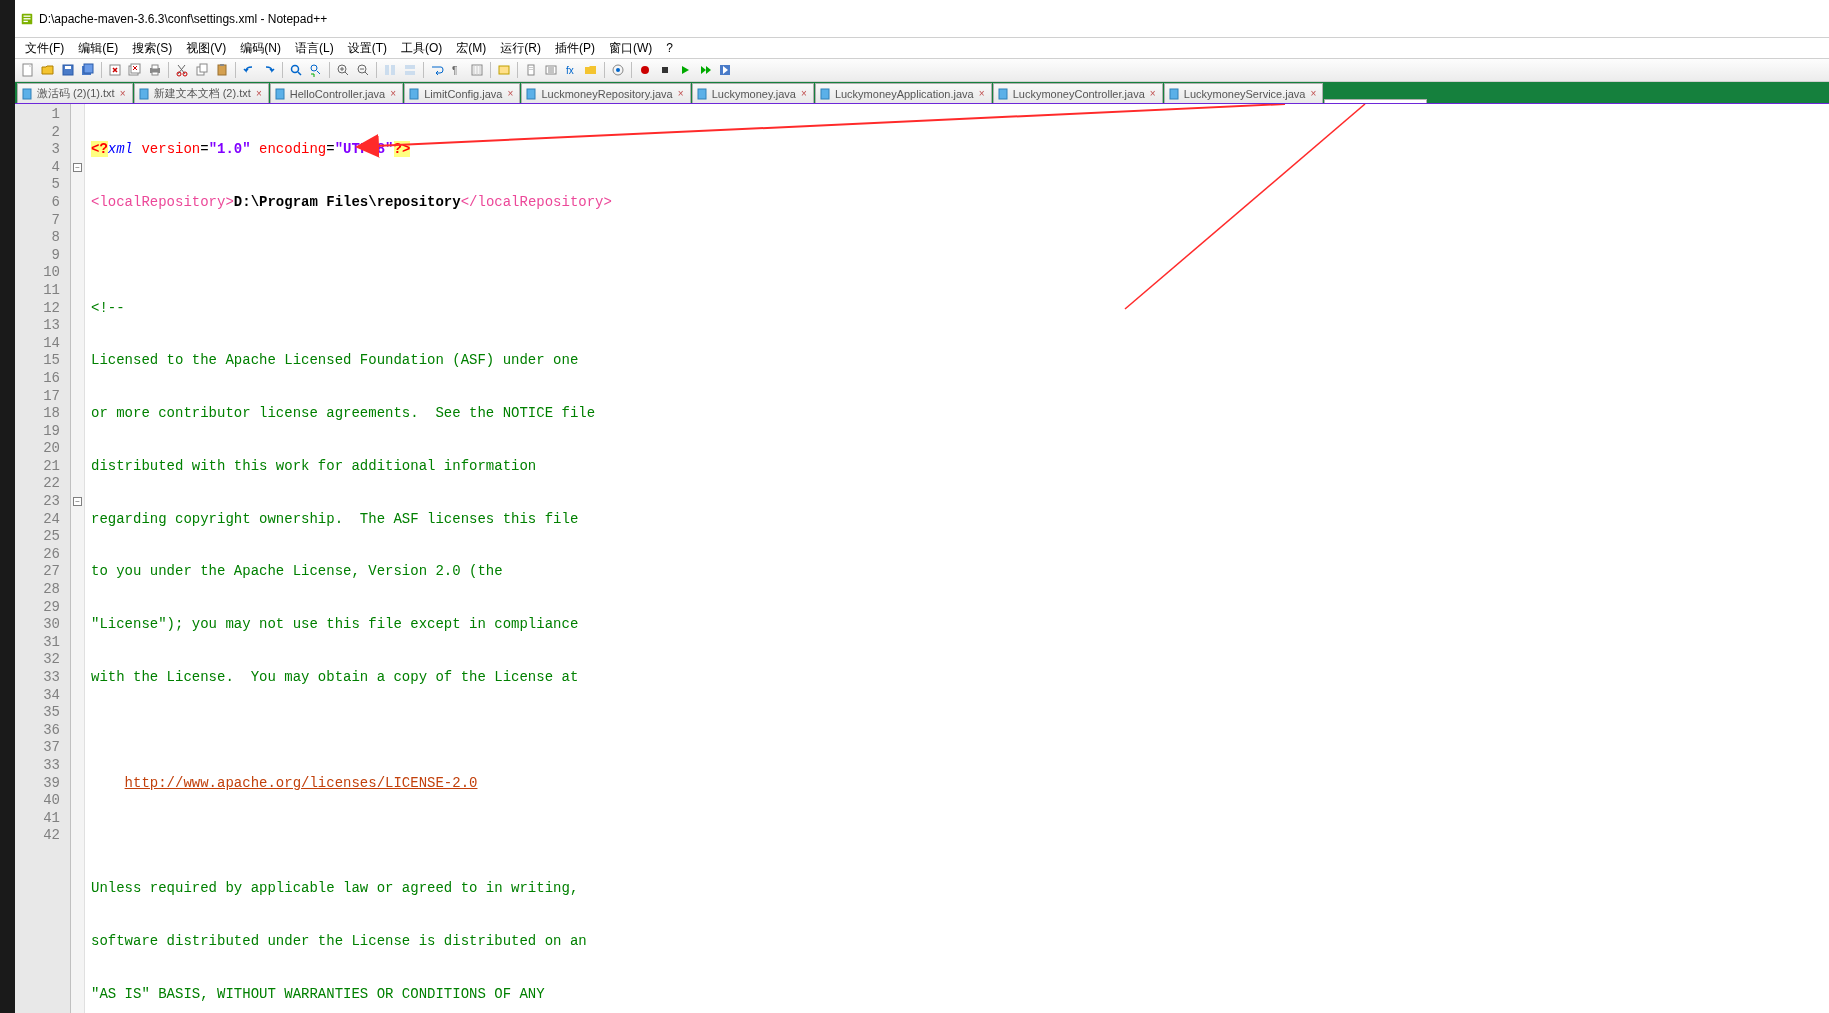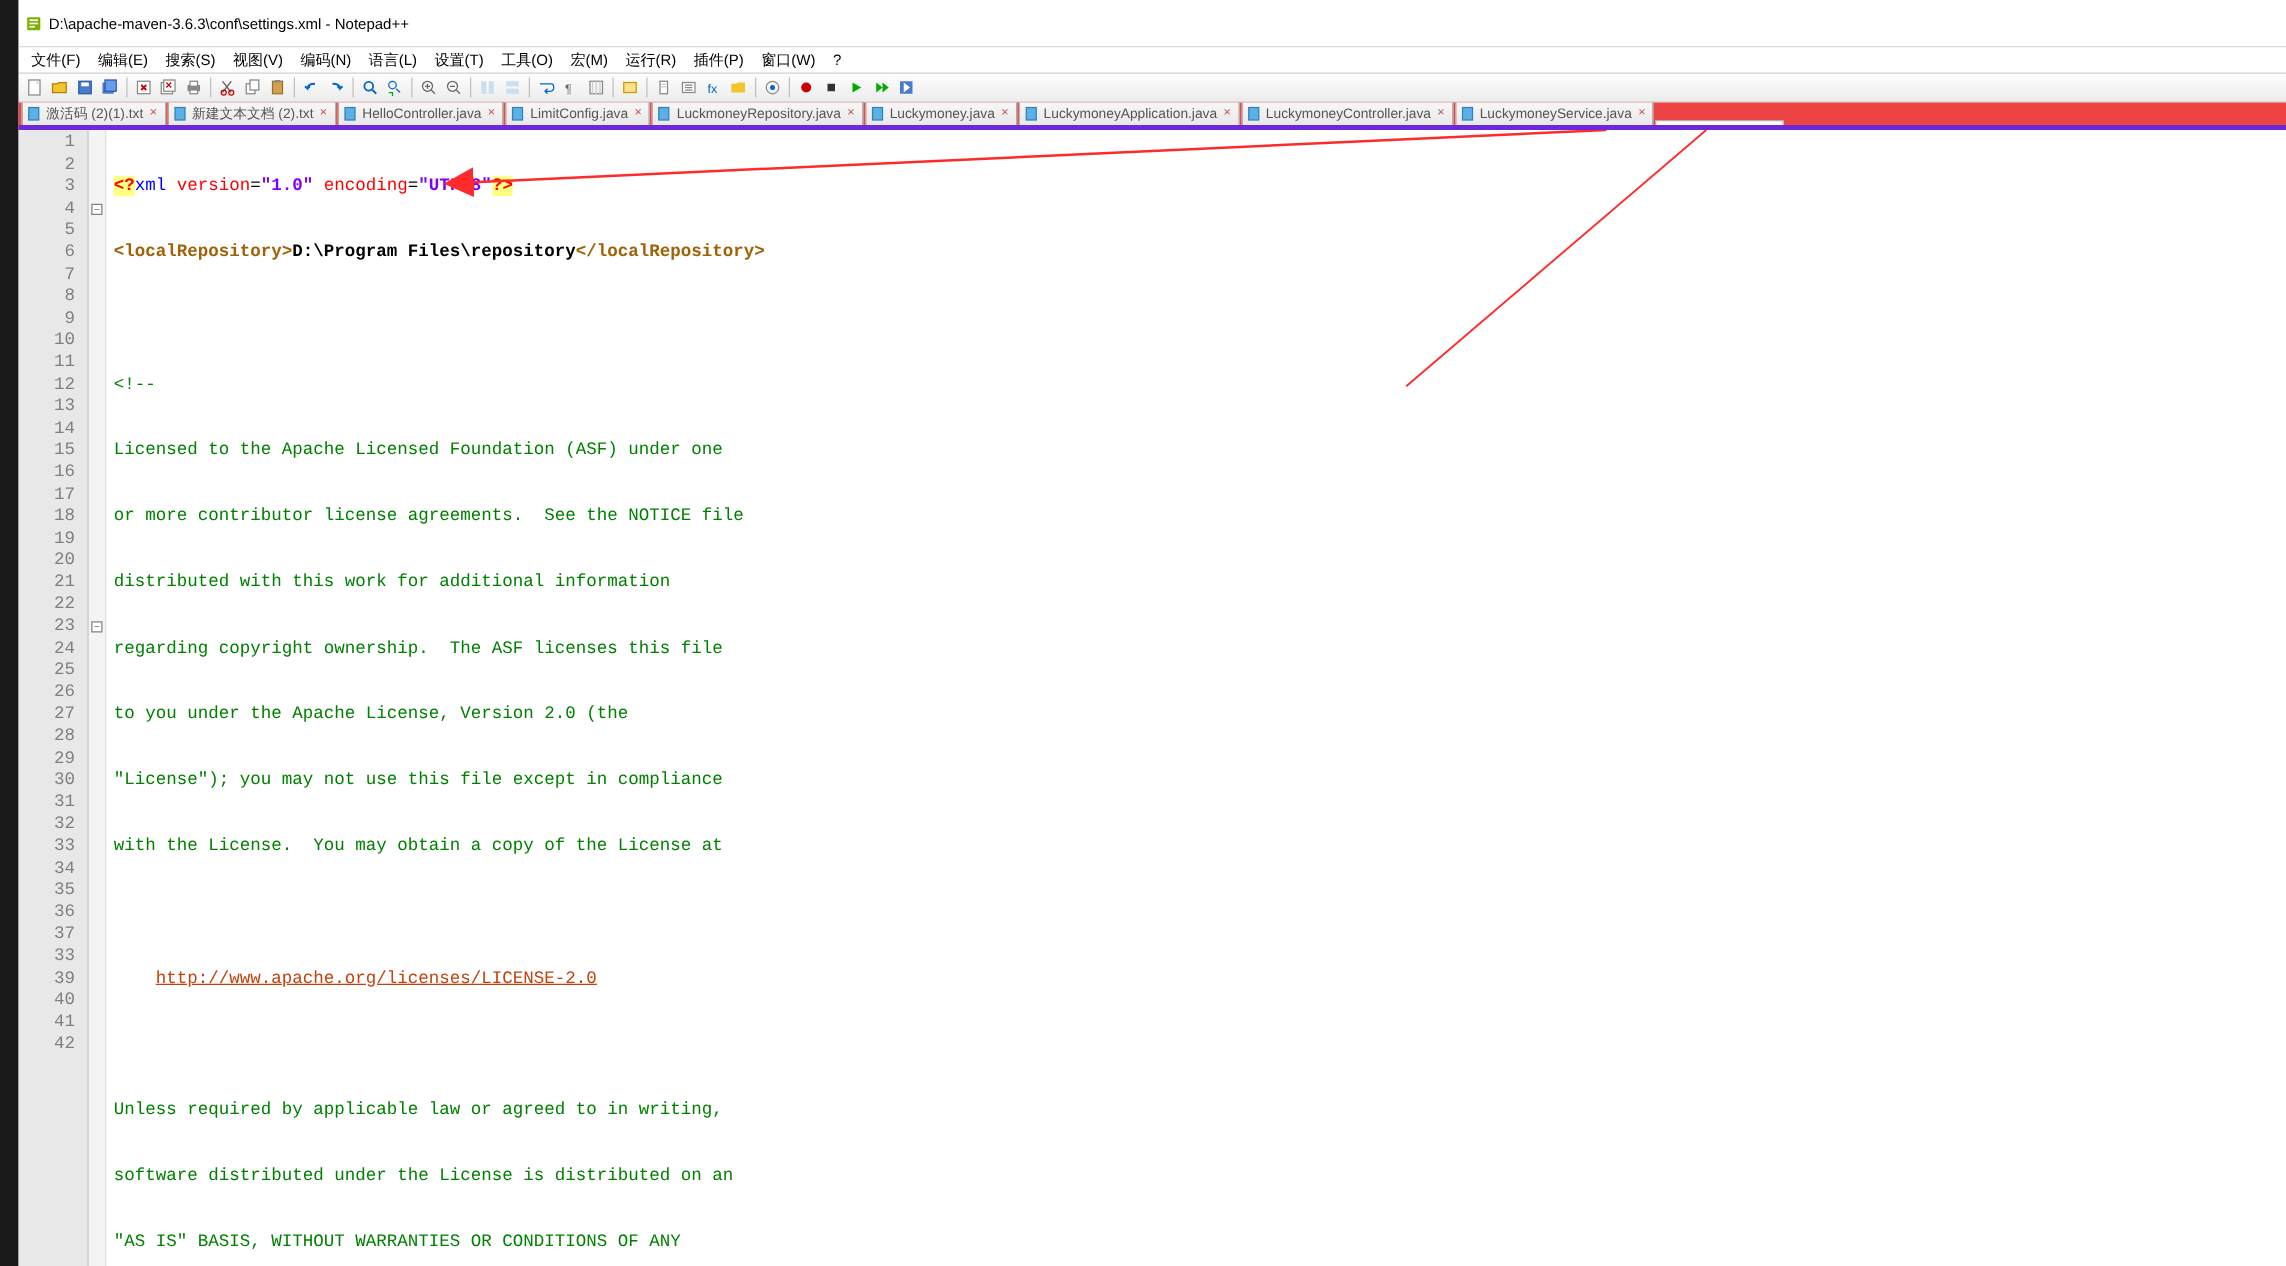--- a/index.html
+++ b/index.html
@@ -8,39 +8,39 @@
 .app { position:absolute; left:15px; top:0; right:0; bottom:0; background:#fff; display:flex; flex-direction:column; }
 .titlebar { height:38px; background:#fff; border-bottom:1px solid #d0d0d0; display:flex; align-items:center; padding:0 4px; }
 .titlebar .icon { width:16px; height:16px; margin-right:4px; display:inline-flex; align-items:center; justify-content:center; }
 .titlebar .icon svg { width:14px; height:14px; }
 .titlebar-text { font-size:12px; color:#000; }
 .menubar { height:20px; background:#fff; display:flex; align-items:center; padding:0 4px; gap:2px; }
 .menu-item { padding:1px 6px; font-size:12px; cursor:default; }
 .toolbar { height:24px; background:linear-gradient(#fdfdfd,#ececec); border-top:1px solid #d0d0d0; border-bottom:1px solid #d0d0d0; display:flex; align-items:center; padding:0 4px; gap:2px; }
 .tb-btn { width:18px; height:18px; display:inline-flex; align-items:center; justify-content:center; border:1px solid transparent; border-radius:2px; cursor:pointer; }
 .tb-sep { width:1px; height:16px; background:#c0c0c0; margin:0 2px; }
-.tabstrip { height:22px; background:#ef4444; border-bottom:4px solid #6d28d9; display:flex; align-items:flex-end; padding:0 2px; overflow:hidden; }
+.tabstrip { height:22px; background:#15803d; border-bottom:1px solid #6d28d9; display:flex; align-items:flex-end; padding:0 2px; overflow:hidden; }
 .tab { height:20px; background:linear-gradient(#f8f8f8,#e8e8e8); border:1px solid #b0b0b0; border-bottom:none; margin-right:1px; padding:0 4px; display:flex; align-items:center; gap:3px; font-size:11px; color:#555; cursor:pointer; white-space:nowrap; }
 .tab.active { background:#fff; color:#000; font-weight:bold; border-bottom:1px solid #fff; position:relative; top:16px; }
 .tab .tab-icon { width:12px; height:12px; display:inline-flex; }
 .tab .close { width:10px; height:10px; display:inline-flex; align-items:center; justify-content:center; color:#c05050; font-size:10px; line-height:1; }
 .editor { flex:1; display:flex; background:#fff; overflow:hidden; position:relative; }
 .gutter { width:56px; background:#e8e8e8; border-right:1px solid #c0c0c0; padding-top:2px; font-family:"Consolas","Courier New",monospace; font-size:14px; color:#808080; text-align:right; }
 .gutter .ln { height:17.6px; line-height:17.6px; padding-right:10px; }
 .fold-col { width:14px; background:#f4f4f4; border-right:1px solid #e0e0e0; padding-top:2px; }
 .fold-col .fc { height:17.6px; display:flex; align-items:center; justify-content:center; }
 .fold-box { width:9px; height:9px; border:1px solid #808080; background:#fff; font-size:8px; line-height:7px; text-align:center; color:#606060; cursor:pointer; }
 .code { flex:1; padding:2px 0 0 6px; font-family:"Consolas","Courier New",monospace; font-size:14px; line-height:17.6px; white-space:pre; color:#000; position:relative; }
 .code .row { height:17.6px; }
 .c-pi-open { background:#ffff80; color:#ff0000; font-weight:bold; }
 .c-pi-close { background:#ffff80; color:#ff0000; font-weight:bold; }
-.c-pi-name { color:#0000ff; }
+.c-pi-name { color:#0000ff;font-style:italic; }
 .c-attr { color:#ff0000; }
 .c-val { color:#8000ff; font-weight:bold; }
-.c-tag { color:#a16207;font-weight:bold; }
+.c-tag { color:#ec4899; }
 .c-text { color:#000; font-weight:bold; }
 .c-com { color:#008000; }
 .c-link { color:#c2410c; text-decoration:underline; }
 .annot { position:absolute; pointer-events:none; }
 </style>
 </head>
 <body>
 
 <div class="left-strip"></div>
 

